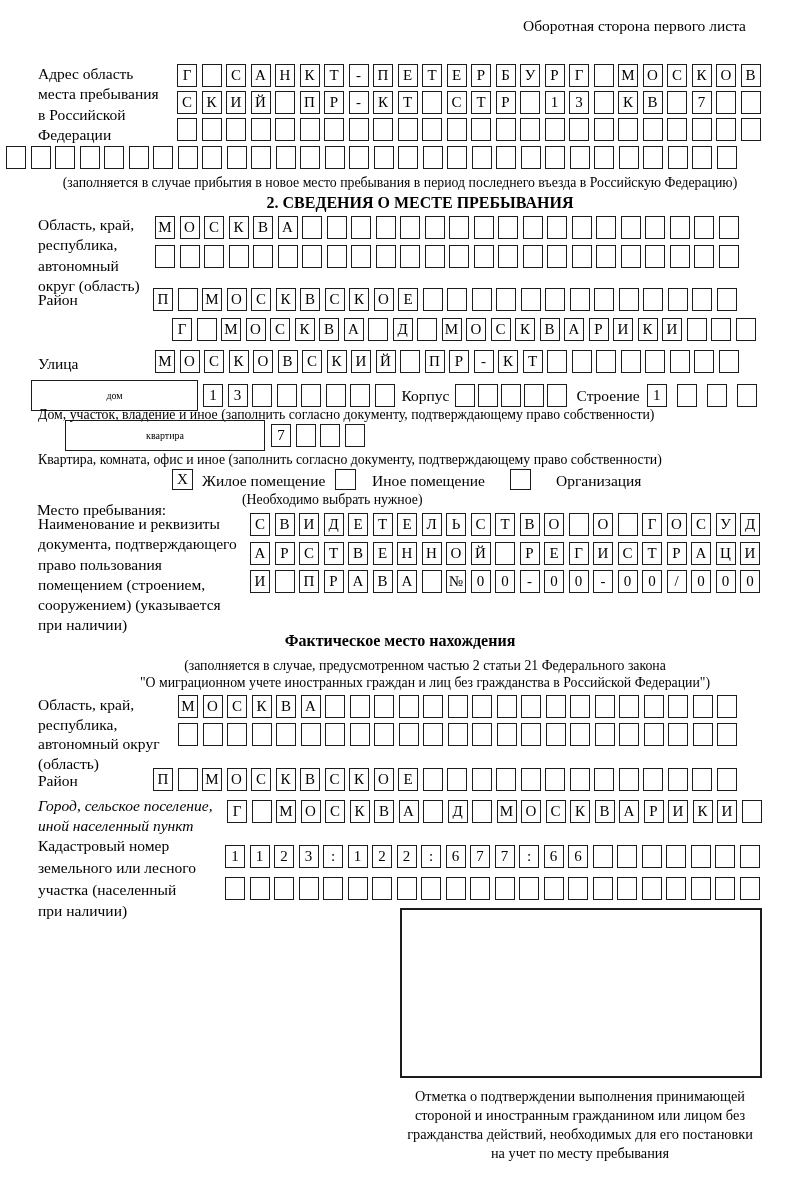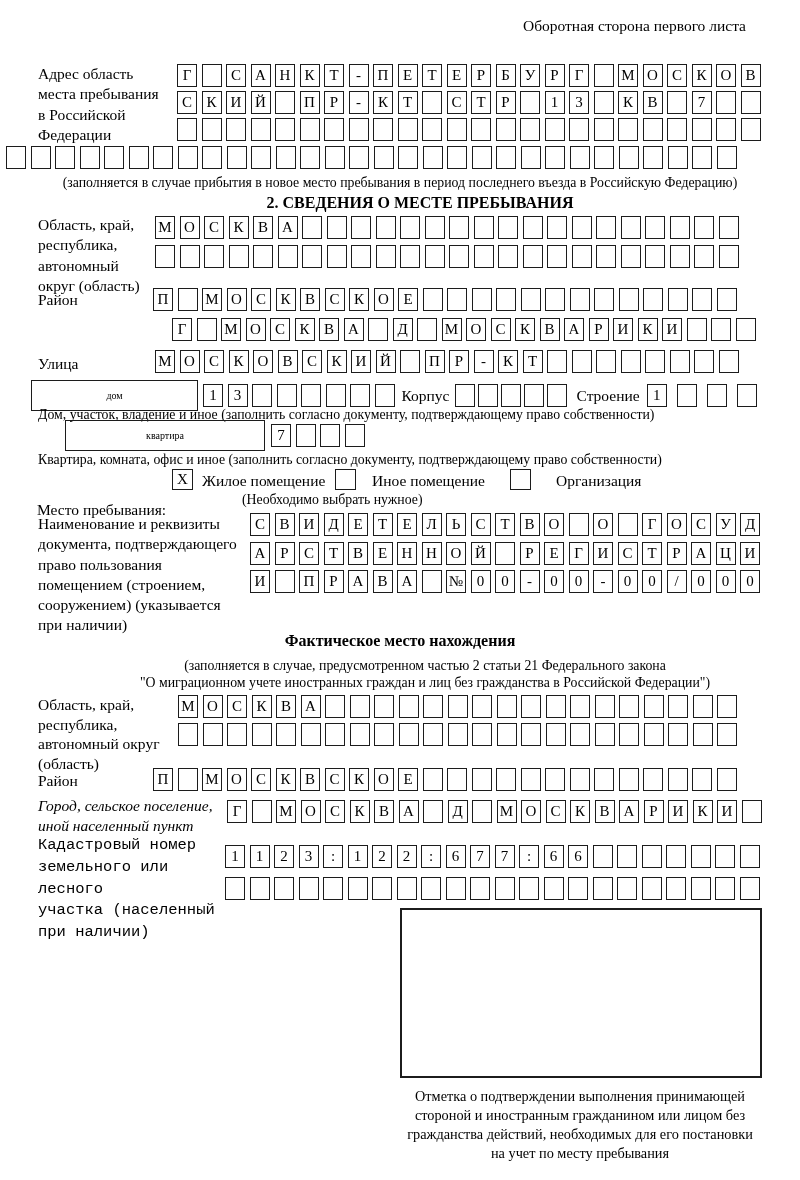--- a/index.html
+++ b/index.html
@@ -531,21 +531,21 @@
       <div class="cell">К</div>
       <div class="cell">В</div>
       <div class="cell">А</div>
       <div class="cell">Р</div>
       <div class="cell">И</div>
       <div class="cell">К</div>
       <div class="cell">И</div>
       <div class="cell"></div>
     </div>
 
-  <div class="abs" style="left:38px;top:835px;width:190px;font-family:Liberation Mono, monospace;">
+  <div class="abs" style="left:38px;top:835px;width:190px;">
     <div class="label" style="line-height:21.8px;">Кадастровый номер</div>
     <div class="label" style="line-height:21.8px;">земельного или лесного</div>
     <div class="label" style="line-height:21.8px;">участка (населенный</div>
     <div class="label" style="line-height:21.8px;">при наличии)</div>
   </div>
   <div class="abs boxes" style="left:225px;top:845px;">
       <div class="cell">1</div>
       <div class="cell">1</div>
       <div class="cell">2</div>
       <div class="cell">3</div>

